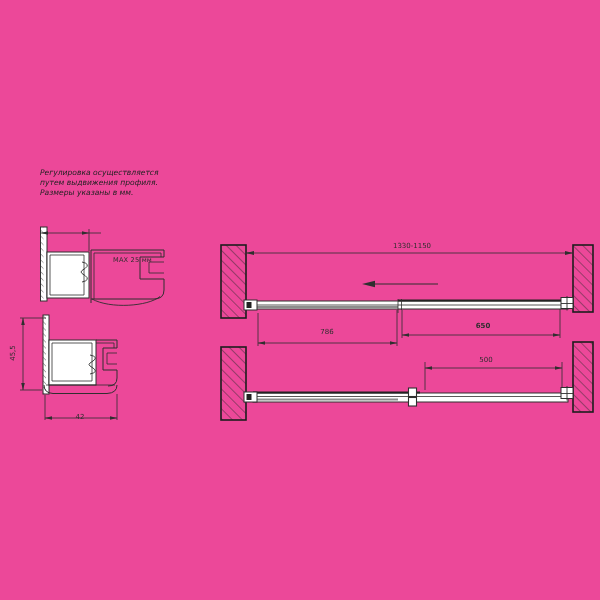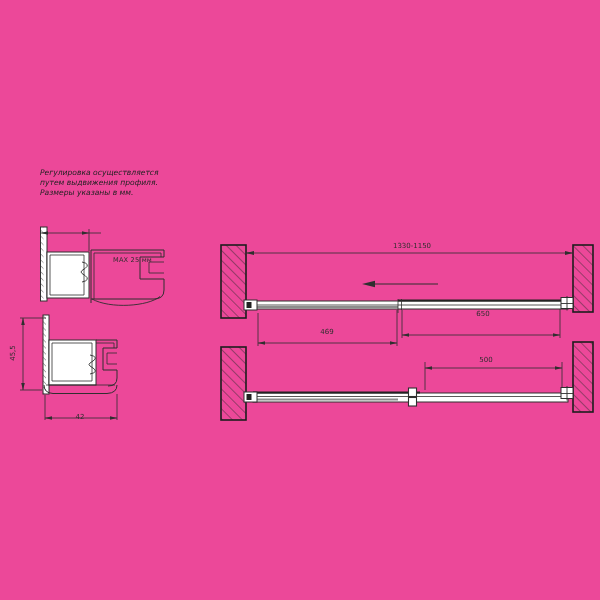--- a/index.html
+++ b/index.html
@@ -183,18 +183,18 @@
   </div>
 
   <span class="lbl max" style="left:113px;top:225px;margin-top:32px;">MAX 25 мм</span>
 
   <span class="lbl rot" style="left:13px;top:353px;">45,5</span>
 
   <span class="lbl center" style="left:80px;top:417px;">42</span>
 
   <span class="lbl center" style="left:412px;top:246px;">1330-1150</span>
 
-  <span class="lbl center" style="left:327px;top:332px;">469</span>
-
-  <span class="lbl center" style="left:483px;top:314px;">650</span>
+  <span class="lbl center" style="left:327px;top:332px;">786</span>
+
+  <span class="lbl center" style="left:483px;top:326px;font-weight:bold;">650</span>
 
   <span class="lbl center" style="left:486px;top:360px;">500</span>
 </div>
 
 </body></html>

